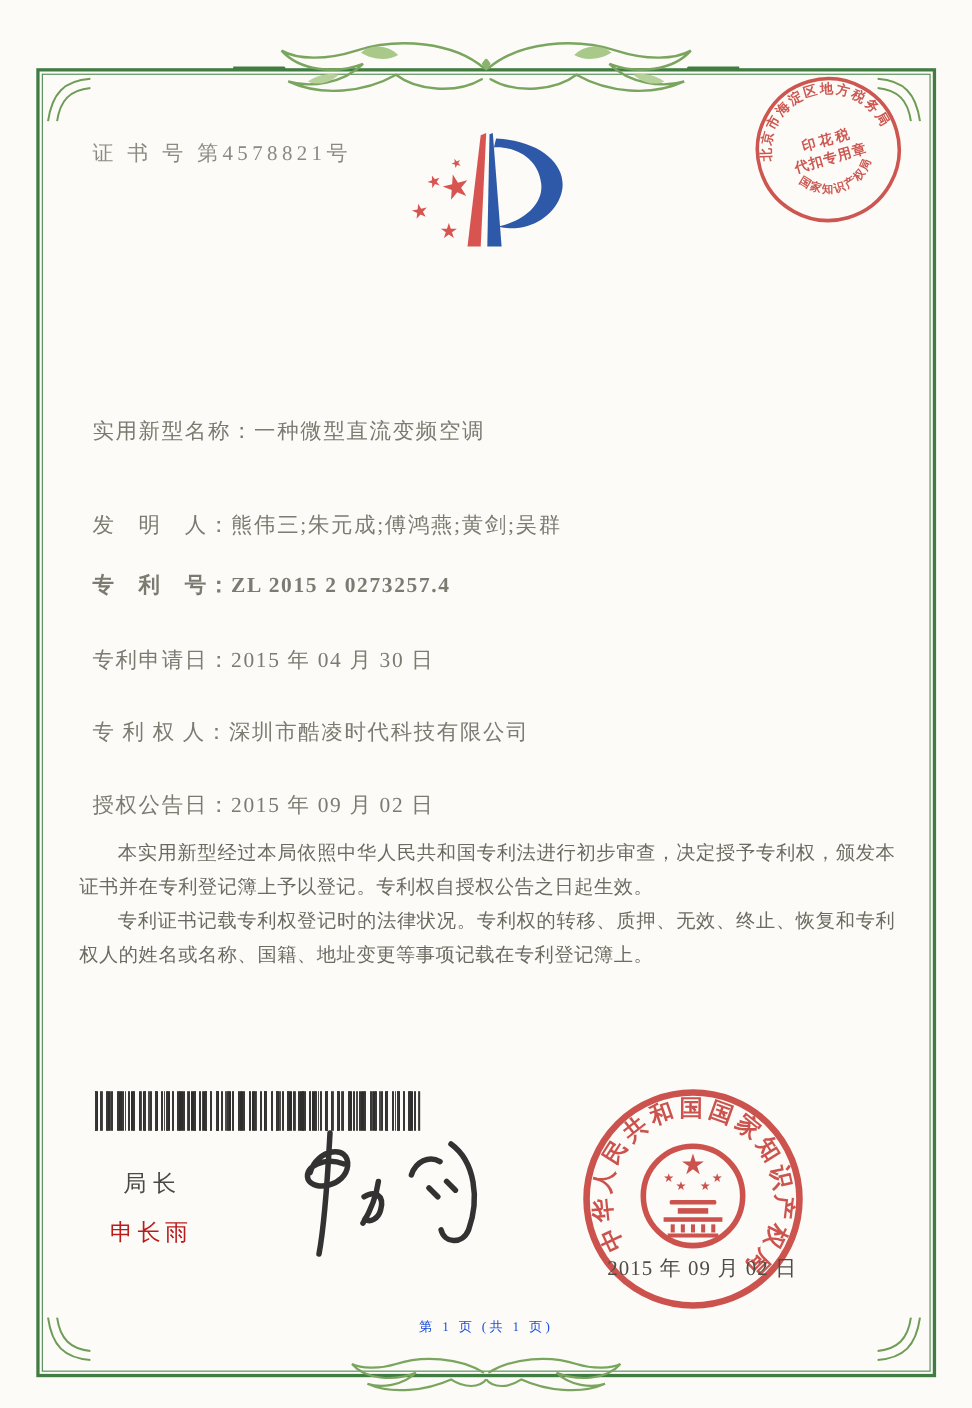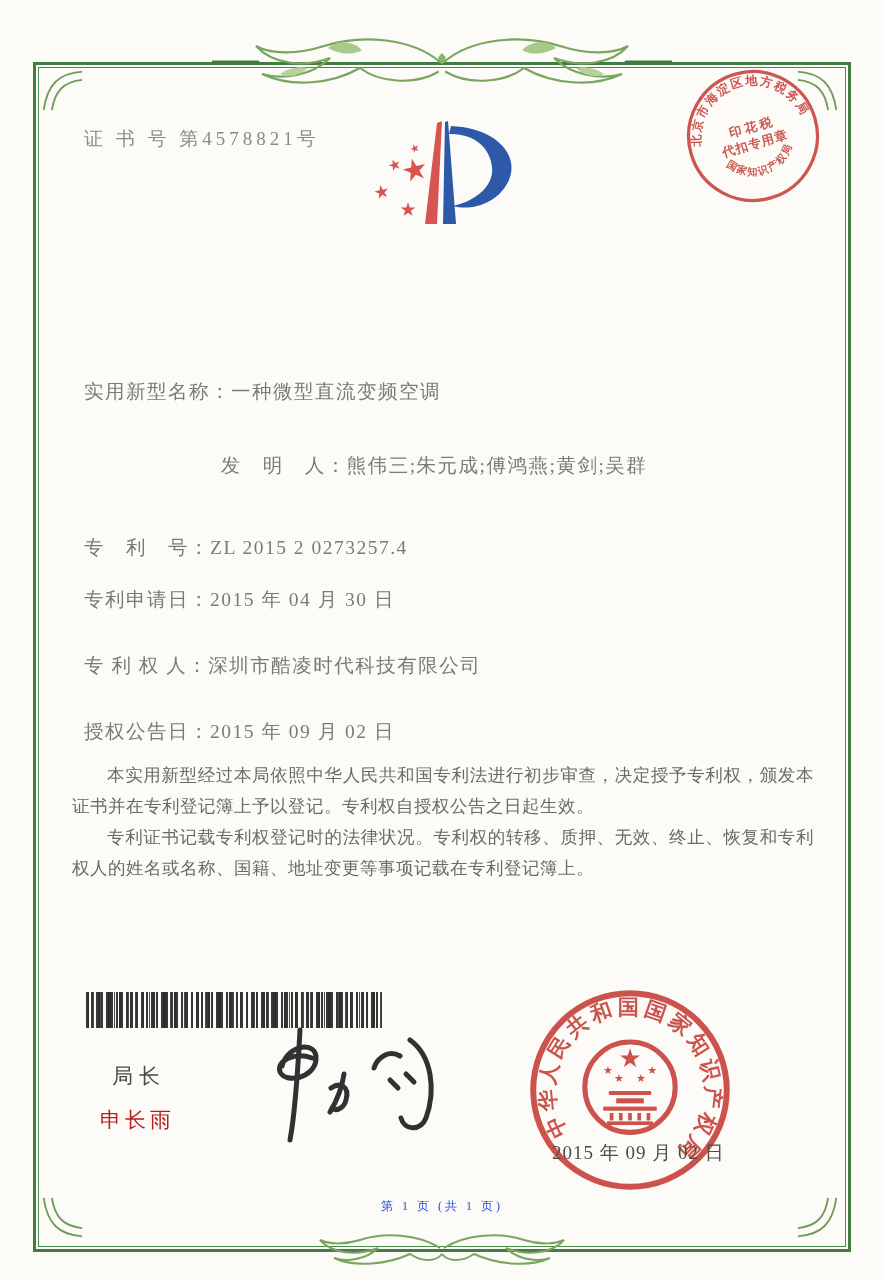--- a/index.html
+++ b/index.html
@@ -107,24 +107,24 @@
       <textPath href="#taxBottom" startOffset="3">国家知识产权局</textPath>
     </text>
     <text class="seal-font" x="75" y="70" font-size="13.5" fill="#c8453f" text-anchor="middle">印 花 税</text>
     <text class="seal-font" x="75" y="88" font-size="13.5" fill="#c8453f" text-anchor="middle" letter-spacing="1">代扣专用章</text>
   </svg>
 
 
   <div class="abs fieldrow" style="top:378px;">
     <span>实用新型名称：</span><span>一种微型直流变频空调</span>
   </div>
-  <div class="abs fieldrow" style="top:452px;text-align:center;">
+  <div class="abs fieldrow" style="top:464px;">
     <span>发　明　人：</span><span>熊伟三;朱元成;傅鸿燕;黄剑;吴群</span>
   </div>
-  <div class="abs fieldrow" style="top:534px;">
+  <div class="abs fieldrow" style="top:518px;font-weight:bold;">
     <span>专　利　号：</span><span>ZL 2015 2 0273257.4</span>
   </div>
   <div class="abs fieldrow" style="top:586px;">
     <span>专利申请日：</span><span>2015 年 04 月 30 日</span>
   </div>
   <div class="abs fieldrow" style="top:652px;">
     <span>专 利 权 人：</span><span>深圳市酷凌时代科技有限公司</span>
   </div>
   <div class="abs fieldrow" style="top:718px;">
     <span>授权公告日：</span><span>2015 年 09 月 02 日</span>

